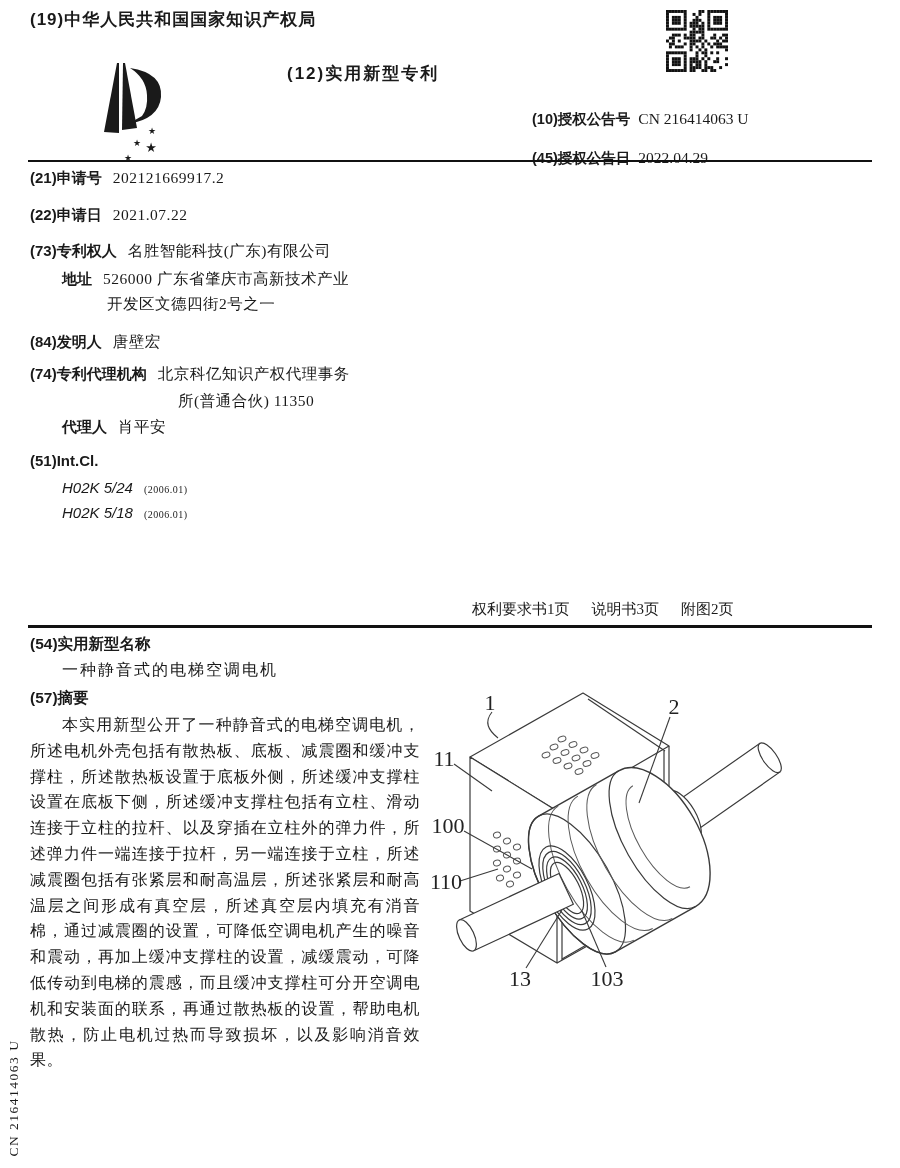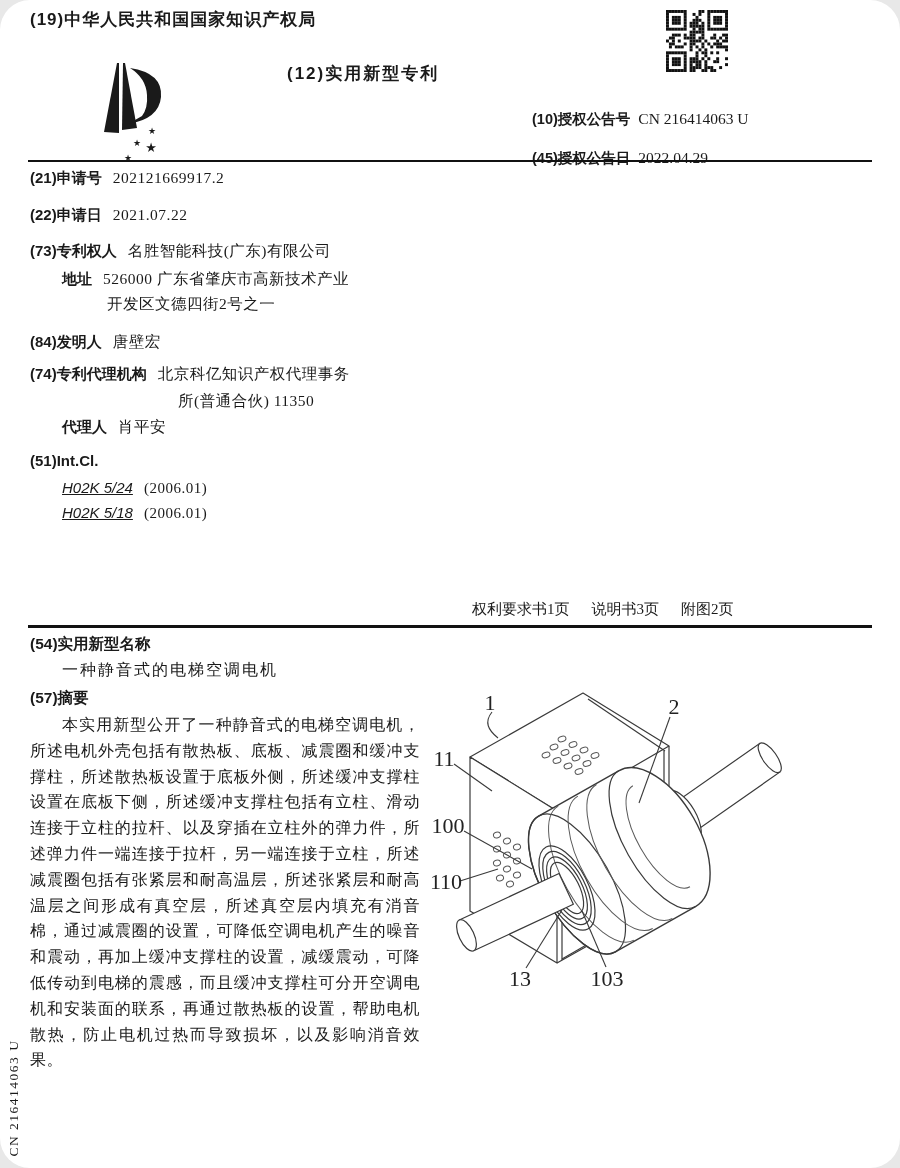--- a/index.html
+++ b/index.html
@@ -1,32 +1,32 @@
 <!DOCTYPE html>
 <html><head>
 <meta charset="utf-8">
 <style>
   html,body{margin:0;padding:0;background:#e8e8e8;}
   .page{position:relative;width:900px;height:1168px;background:#ffffff;margin:0 auto;
-        font-family:"Liberation Serif","DejaVu Serif",serif;color:#1a1a1a;overflow:hidden;border-radius:30px;}
+        font-family:"Liberation Serif","DejaVu Serif",serif;color:#1a1a1a;overflow:hidden;}
   .abs{position:absolute;}
   .b{font-family:"Liberation Sans","DejaVu Sans",sans-serif;font-weight:bold;}
   .val{font-family:"Liberation Serif","DejaVu Serif",serif;}
   .office-line{font-size:17px;letter-spacing:1px;}
   .doc-title{font-size:17px;letter-spacing:2px;}
   .pub-row{font-size:15px;white-space:nowrap;}
   .pub-row .lab{font-size:14.5px;}
   .pub-row .val{font-size:15.5px;margin-left:8px;}
   .hr{background:#111;}
   .frow{font-size:15.5px;white-space:nowrap;}
   .frow .lab{font-size:15px;}
   .frow .val{margin-left:11px;letter-spacing:0.5px;}
   .cont{font-size:15.5px;letter-spacing:0.5px;white-space:nowrap;}
-  .intcl-code{font-family:"Liberation Sans","DejaVu Sans",sans-serif;font-style:italic;font-size:15px;text-decoration:underline;}
-  .intcl-ver{margin-left:4px;font-size:15px;}
+  .intcl-code{font-family:"Liberation Sans","DejaVu Sans",sans-serif;font-style:italic;font-size:15px;}
+  .intcl-ver{margin-left:4px;font-size:10px;}
   .pages-line{font-size:15px;white-space:nowrap;}
   .pages-line span{margin-right:22px;}
   .pages-line span:last-child{margin-right:0;}
   .sec-label{font-size:15.5px;}
   .u-title{font-size:16px;letter-spacing:2px;}
   .abstract{width:390px;font-size:16px;line-height:25.8px;text-align:justify;
             text-indent:2em;letter-spacing:0.6px;}
   .side-code{font-size:13.5px;letter-spacing:1.5px;white-space:nowrap;
              transform:rotate(-90deg);transform-origin:center;width:132px;text-align:center;}
   svg text.fig-num{font-family:"Liberation Serif","DejaVu Serif",serif;font-size:22px;fill:#222;}

